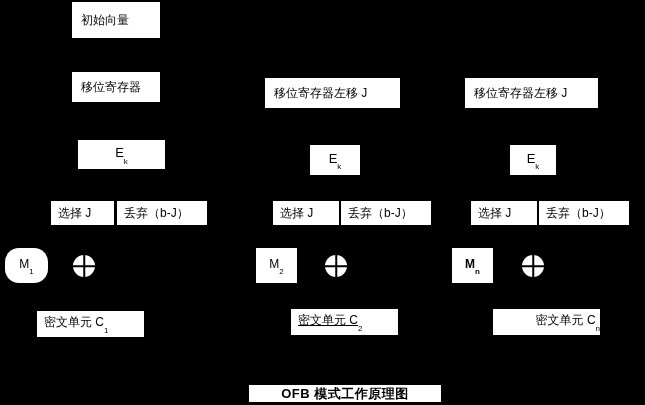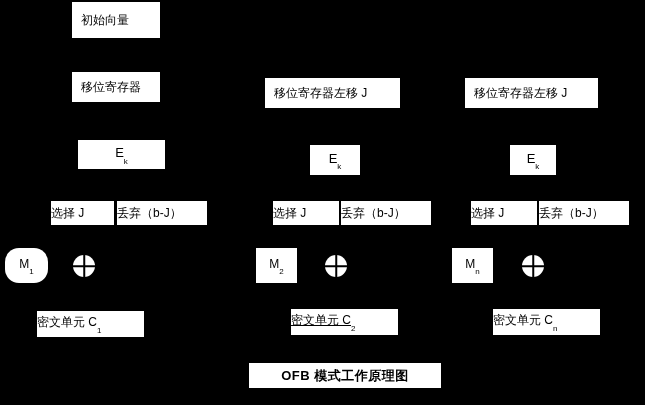--- a/index.html
+++ b/index.html
@@ -23,21 +23,21 @@
     color: #000000;
     display: flex;
     align-items: center;
     box-sizing: border-box;
     font-size: 12px;
     line-height: 1;
     white-space: nowrap;
   }
   .box.center { justify-content: center; }
   .box.lead   { justify-content: flex-start; padding-left: 9px; }
-  .box.pad-sm { justify-content: flex-start; }
+  .box.pad-sm { justify-content: flex-start; padding-left: 7px; }
 
   .title-box {
     position: absolute;
     background: #ffffff;
     color: #000000;
     display: flex;
     align-items: center;
     justify-content: center;
     font-weight: bold;
     font-size: 13px;
@@ -140,27 +140,27 @@
     <span class="ek"><span>E</span><span class="sub">k</span></span>
   </div>
 
   <div class="box pad-sm" style="left:471px; top:201px; width:66px; height:24px;">
     <span>选择 J</span>
   </div>
   <div class="box pad-sm" style="left:539px; top:201px; width:90px; height:24px;">
     <span>丢弃（b-J）</span>
   </div>
 
-  <div class="box center" style="left:452px; top:248px; width:41px; height:35px;">
+  <div class="box center" style="left:452px; top:248px; width:41px; height:35px;font-weight:bold;">
     <span><span>M</span><span class="sub">n</span></span>
   </div>
 
   <div class="xor" style="left:522px; top:255px;"></div>
 
-  <div class="box pad-sm" style="left:493px; top:309px; width:107px; height:26px;">
+  <div class="box pad-sm" style="left:493px; top:309px; width:107px; height:26px;justify-content:flex-end;">
     <span><span>密文单元 C</span><span class="sub">n</span></span>
   </div>
 
-  <div class="title-box" style="left:249px; top:363px; width:192px; height:25px;">
+  <div class="title-box" style="left:249px; top:385px; width:192px; height:17px;">
     <span>OFB 模式工作原理图</span>
   </div>
 
 </div>
 
 </body></html>

